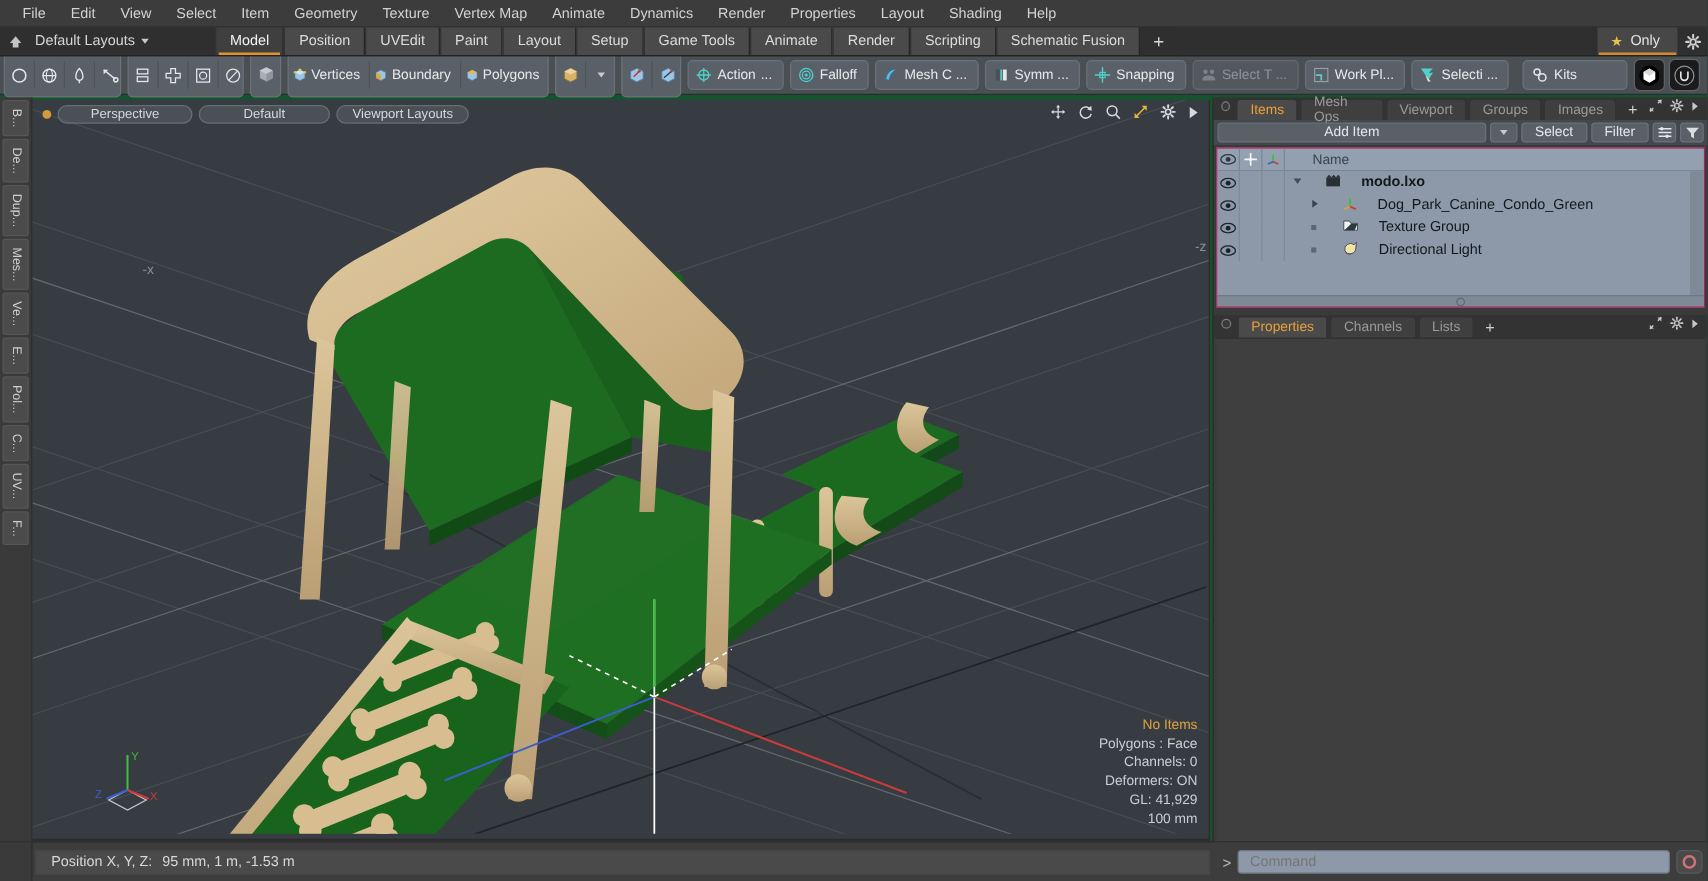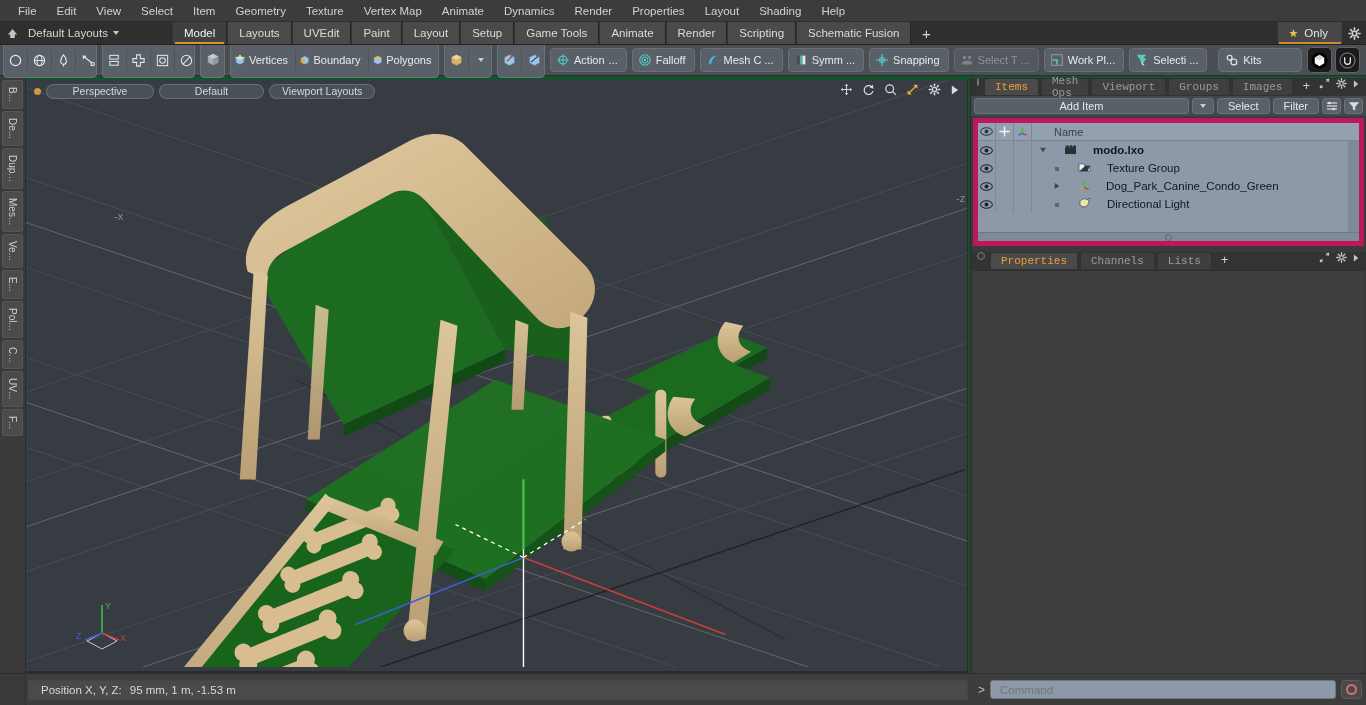--- a/index.html
+++ b/index.html
@@ -146,23 +146,22 @@
     display:flex; align-items:center; margin-right:2px;
   }
   .vp-scroll-h .thumb{ height:7px; background:#555b61; border-radius:3px; width:86%; margin-left:1px; }
 
   
   .rightpanel{
     width:396px; background:#3a3a3a; display:flex; flex-direction:column;
     border-left:1px solid #2b2b2b;
   }
   .panel-tabrow{
-    height:18px; background:#333333; display:flex; align-items:flex-start; padding-left:4px;
+    height:18px; background:#333333; display:flex; align-items:center; padding-left:4px;
     position:relative;
-    font-family:Liberation Mono, monospace;
   }
   .panel-dot{ width:8px;height:8px;border-radius:50%;border:1px solid #7a7a7a;background:#3a3a3a; margin:0 5px 4px 2px; }
   .ptab{
     height:17px; padding:0 10px; display:flex; align-items:center;
     font-size:11px; color:#b6b6b6; background:#3f3f3f; border-radius:3px 3px 0 0;
     margin-right:2px; border:1px solid #323232; border-bottom:none;
   }
   .ptab.active{ color:#e9a13b; background:#4a4a4a; }
   .ptab.plus{ padding:0 7px; background:transparent; border:none; color:#cfcfcf; font-size:13px; }
   .ptab.muted{ color:#9a9a9a; }
@@ -186,22 +185,22 @@
     height:16px; padding:0 10px; background:#5a6067; border:1px solid #6b7178; border-radius:3px;
     display:flex; align-items:center; color:#e5e8ea; font-size:11px;
   }
   .icon-btn{
     width:19px;height:16px;background:#5a6067;border:1px solid #6b7178;border-radius:3px;
     display:flex;align-items:center;justify-content:center;
   }
   .icon-btn.hl{ background:#5a6067; }
 
   .tree{
-    margin:2px 2px 0 2px; background:#8d99a8; border:5px solid #be185d;
-    display:flex; flex-direction:column; height:128px;text-align:center;
+    margin:2px 2px 0 2px; background:#8d99a8; border:1px solid #be185d;
+    display:flex; flex-direction:column; height:128px;
   }
   .tree-head{
     height:18px; background:#93a0af; display:flex; align-items:center;
     border-bottom:1px solid #7b8693; color:#2f3740; font-size:11px;
   }
   .th-col{ width:18px; display:flex; align-items:center; justify-content:center; border-right:1px solid #7b8693; height:100%; }
   .th-name{ padding-left:22px; color:#3a434d; }
   .tree-body{ flex:1; background:#8d99a8; position:relative; }
   .trow{ height:18px; display:flex; align-items:center; font-size:11.5px; color:#13171c; }
   .trow .eye{ width:18px; display:flex; align-items:center; justify-content:center; border-right:1px solid #7f8a97; height:100%; }
@@ -267,21 +266,21 @@
       <svg viewBox="0 0 12 12">
           <path d="M6 1 L11 7 H8.5 V11 H3.5 V7 H1 Z" fill="#c3c3c3"></path>
         </svg>
     </div>
     <div class="lb-default">
       <span>Default Layouts</span>
       <span class="caret"></span>
     </div>
     <div class="lb-tabs">
       <div class="lb-tab active">Model</div>
-      <div class="lb-tab">Layouts</div>
+      <div class="lb-tab">Position</div>
       <div class="lb-tab">UVEdit</div>
       <div class="lb-tab">Paint</div>
       <div class="lb-tab">Layout</div>
       <div class="lb-tab">Setup</div>
       <div class="lb-tab">Game Tools</div>
       <div class="lb-tab">Animate</div>
       <div class="lb-tab">Render</div>
       <div class="lb-tab">Scripting</div>
       <div class="lb-tab">Schematic Fusion</div>
     </div>
@@ -737,20 +736,28 @@
             <polygon points="30,36 45,44 30,52 15,44" fill="none" stroke="#c7c7c7" stroke-width="1"></polygon>
             <line x1="30" y1="36" x2="30" y2="8" stroke="#3fbf3f" stroke-width="1.6"></line>
             <text x="33" y="12" fill="#3fbf3f" font-size="9" font-family="Liberation Sans, sans-serif">Y</text>
             <line x1="30" y1="36" x2="47" y2="43" stroke="#cc3b3b" stroke-width="1.6"></line>
             <text x="48" y="44" fill="#cc3b3b" font-size="9" font-family="Liberation Sans, sans-serif">X</text>
             <line x1="30" y1="36" x2="13" y2="43" stroke="#3b5fcc" stroke-width="1.6"></line>
             <text x="4" y="42" fill="#3b5fcc" font-size="9" font-family="Liberation Sans, sans-serif">Z</text>
           </svg>
         </div>
 
+        <div class="vp-stats">
+          <div class="noitems">No Items</div>
+          <div>Polygons : Face</div>
+          <div>Channels: 0</div>
+          <div>Deformers: ON</div>
+          <div>GL: 41,929</div>
+          <div>100 mm</div>
+        </div>
       </div>
       <div class="vp-scroll-h">
         <div class="thumb"></div>
       </div>
     </div>
 
     <div class="rightpanel">
 
       <div class="panel-tabrow">
         <div class="panel-dot"></div>
@@ -857,50 +864,50 @@
           <div class="trow">
             <div class="eye">
                 <svg width="13" height="9" viewBox="0 0 14 9">
                   <ellipse cx="7" cy="4.5" rx="6.3" ry="4" fill="none" stroke="#1c2229" stroke-width="1.1"></ellipse>
                   <circle cx="7" cy="4.5" r="2.1" fill="#1c2229"></circle>
                 </svg>
               </div>
             <div class="c2"></div>
             <div class="c3"></div>
             <div class="lbl" style="padding-left:20px;">
-              <span style="display:inline-block;width:10px;"><svg width="6" height="6" viewBox="0 0 6 6">
-                    <rect x="1" y="1" width="4" height="4" fill="#5d6670"></rect>
+              <span style="display:inline-block;width:10px;"><svg width="8" height="8" viewBox="0 0 9 9">
+                    <path d="M2 1 L7 4.5 L2 8 Z" fill="#3b434c"></path>
                   </svg></span>
-              <span><svg width="13" height="11" viewBox="0 0 14 12">
-                    <path d="M1 2 H6 L7.2 4 H13 V10 H1 Z" fill="#f2f2ee" stroke="#3c444c" stroke-width=".8"></path>
-                    <path d="M7.5 4.3 L13 4.3 L10.5 10 L1.6 10 Z" fill="#2f3740"></path>
+              <span><svg width="12" height="12" viewBox="0 0 13 13">
+                    <line x1="6.5" y1="9" x2="6.5" y2="2" stroke="#3fbf3f" stroke-width="1.6"></line>
+                    <line x1="6.5" y1="9" x2="11.5" y2="11.2" stroke="#cc3b3b" stroke-width="1.6"></line>
+                    <line x1="6.5" y1="9" x2="1.5" y2="11.2" stroke="#d0a23a" stroke-width="1.6"></line>
                   </svg></span>
-              <span>Texture Group</span>
+              <span>Dog_Park_Canine_Condo_Green</span>
             </div>
           </div>
 
           <div class="trow">
             <div class="eye">
                 <svg width="13" height="9" viewBox="0 0 14 9">
                   <ellipse cx="7" cy="4.5" rx="6.3" ry="4" fill="none" stroke="#1c2229" stroke-width="1.1"></ellipse>
                   <circle cx="7" cy="4.5" r="2.1" fill="#1c2229"></circle>
                 </svg>
               </div>
             <div class="c2"></div>
             <div class="c3"></div>
             <div class="lbl" style="padding-left:20px;">
-              <span style="display:inline-block;width:10px;"><svg width="8" height="8" viewBox="0 0 9 9">
-                    <path d="M2 1 L7 4.5 L2 8 Z" fill="#3b434c"></path>
+              <span style="display:inline-block;width:10px;"><svg width="6" height="6" viewBox="0 0 6 6">
+                    <rect x="1" y="1" width="4" height="4" fill="#5d6670"></rect>
                   </svg></span>
-              <span><svg width="12" height="12" viewBox="0 0 13 13">
-                    <line x1="6.5" y1="9" x2="6.5" y2="2" stroke="#3fbf3f" stroke-width="1.6"></line>
-                    <line x1="6.5" y1="9" x2="11.5" y2="11.2" stroke="#cc3b3b" stroke-width="1.6"></line>
-                    <line x1="6.5" y1="9" x2="1.5" y2="11.2" stroke="#d0a23a" stroke-width="1.6"></line>
+              <span><svg width="13" height="11" viewBox="0 0 14 12">
+                    <path d="M1 2 H6 L7.2 4 H13 V10 H1 Z" fill="#f2f2ee" stroke="#3c444c" stroke-width=".8"></path>
+                    <path d="M7.5 4.3 L13 4.3 L10.5 10 L1.6 10 Z" fill="#2f3740"></path>
                   </svg></span>
-              <span>Dog_Park_Canine_Condo_Green</span>
+              <span>Texture Group</span>
             </div>
           </div>
 
           <div class="trow">
             <div class="eye">
                 <svg width="13" height="9" viewBox="0 0 14 9">
                   <ellipse cx="7" cy="4.5" rx="6.3" ry="4" fill="none" stroke="#1c2229" stroke-width="1.1"></ellipse>
                   <circle cx="7" cy="4.5" r="2.1" fill="#1c2229"></circle>
                 </svg>
               </div>

